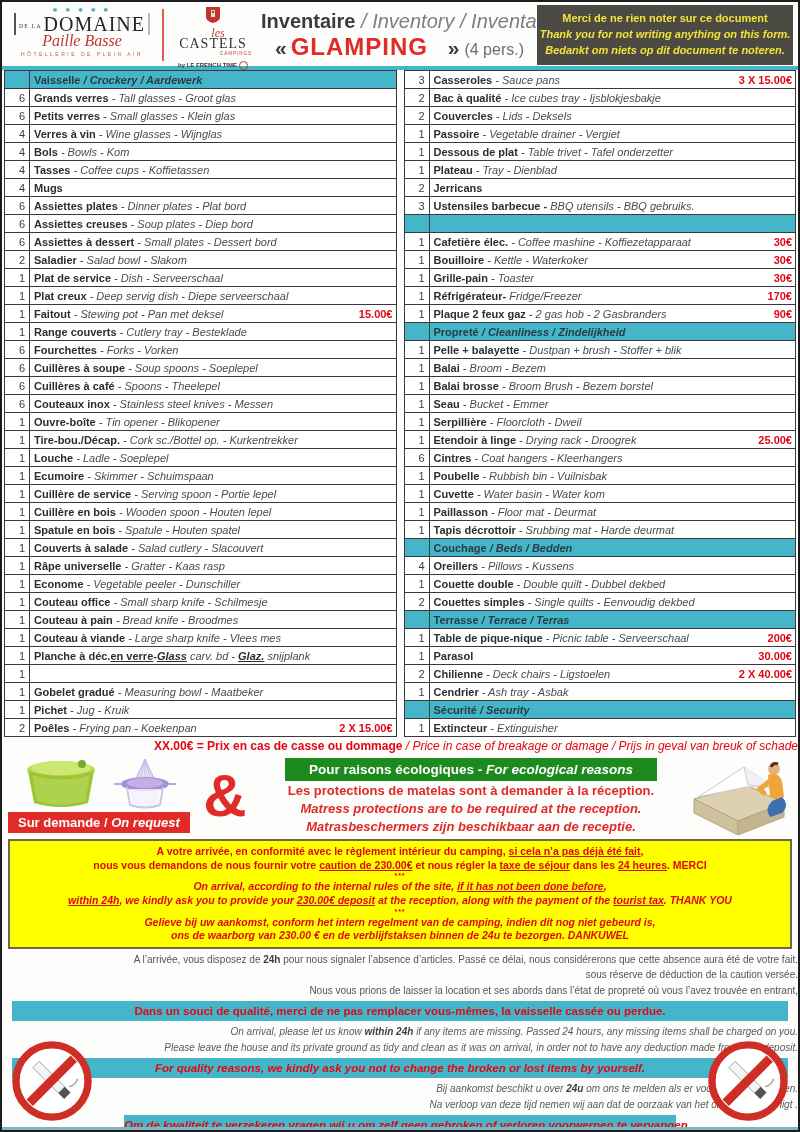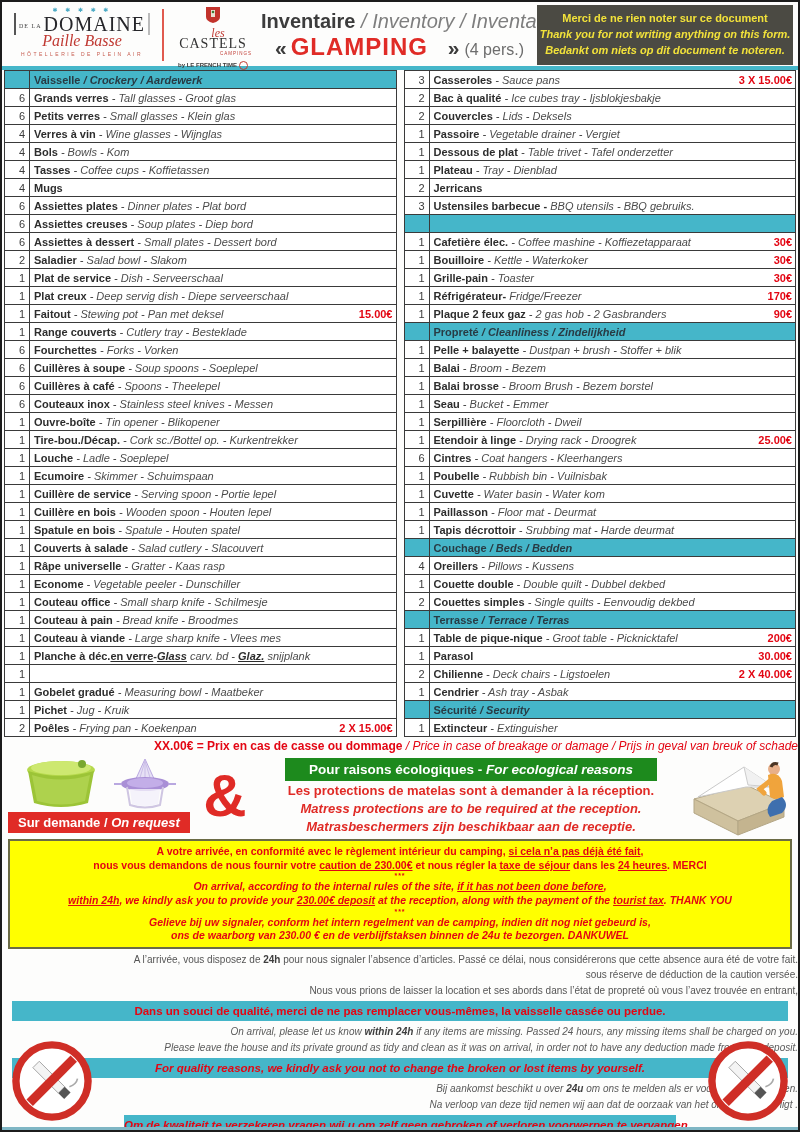--- a/index.html
+++ b/index.html
@@ -614,21 +614,21 @@
         <div class="qcell"></div>
         <div class="icell">
           <span class="hfr">Terrasse</span>
           <span class="hrest"> / Terrace / Terras</span>
         </div>
       </div>
       <div class="trow">
         <div class="qcell">1</div>
         <div class="icell">
           <span class="ifr">Table de pique-nique</span>
-          <span class="itr"> - Groot table - Picknicktafel</span>
+          <span class="itr"> - Picnic table - Serveerschaal</span>
           <span class="price">200€</span>
         </div>
       </div>
       <div class="trow">
         <div class="qcell">1</div>
         <div class="icell">
           <span class="ifr">Parasol</span>
           <span class="price">30.00€</span>
         </div>
       </div>
@@ -713,21 +713,21 @@
   </div>
 </div>
 
 <div class="ybox" id="deposit-box">
     <div class="dl fr"><span>A votre arrivée, en conformité avec le règlement intérieur du camping, </span><span class="u">si cela n’a pas déjà été fait</span><span>,</span></div>
     <div class="dl fr"><span>nous vous demandons de nous fournir votre </span><span class="u">caution de 230.00€</span><span> et nous régler la </span><span class="u">taxe de séjour</span><span> dans les </span><span class="u">24 heures</span><span>. MERCI</span></div>
     <div class="dsep">***</div>
     <div class="dl en"><span>On arrival, according to the internal rules of the site, </span><span class="u">if it has not been done before</span><span>,</span></div>
     <div class="dl en"><span class="u">within 24h</span><span>, we kindly ask you to provide your </span><span class="u">230.00€ deposit</span><span> at the reception, along with the payment of the </span><span class="u">tourist tax</span><span>. THANK YOU</span></div>
     <div class="dsep">***</div>
-    <div class="dl nl"><span>Gelieve bij uw signaler, conform het intern regelment van de camping, indien dit nog niet gebeurd is,</span></div>
+    <div class="dl nl"><span>Gelieve bij uw aankomst, conform het intern regelment van de camping, indien dit nog niet gebeurd is,</span></div>
     <div class="dl nl"><span>ons de waarborg van 230.00 € en de verblijfstaksen binnen de 24u te bezorgen. DANKUWEL</span></div>
   </div>
 
 <div class="para" id="para-fr">
     <div><span>A l’arrivée, vous disposez de </span><b>24h</b><span> pour nous signaler l’absence d’articles. Passé ce délai, nous considérerons que cette absence aura été de votre fait.</span></div>
     <div><span>sous réserve de déduction de la caution versée.</span></div>
     <div><span>Nous vous prions de laisser la location et ses abords dans l’état de propreté où vous l’avez trouvée en entrant,</span></div>
   </div>
 <div class="bluebar">Dans un souci de qualité, merci de ne pas remplacer vous-mêmes, la vaisselle cassée ou perdue.</div>
 <div class="para i" id="para-en">

